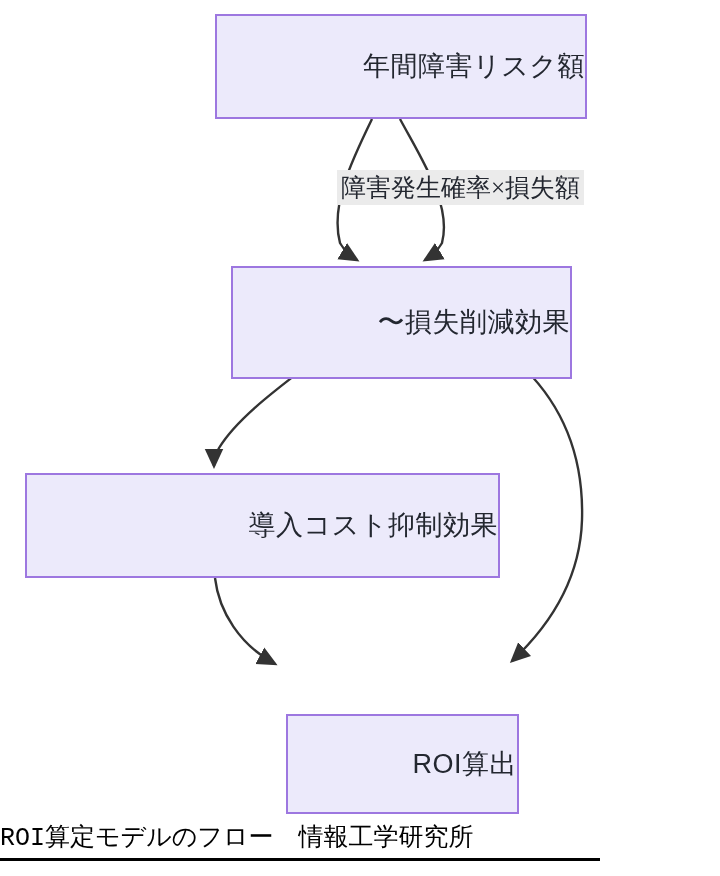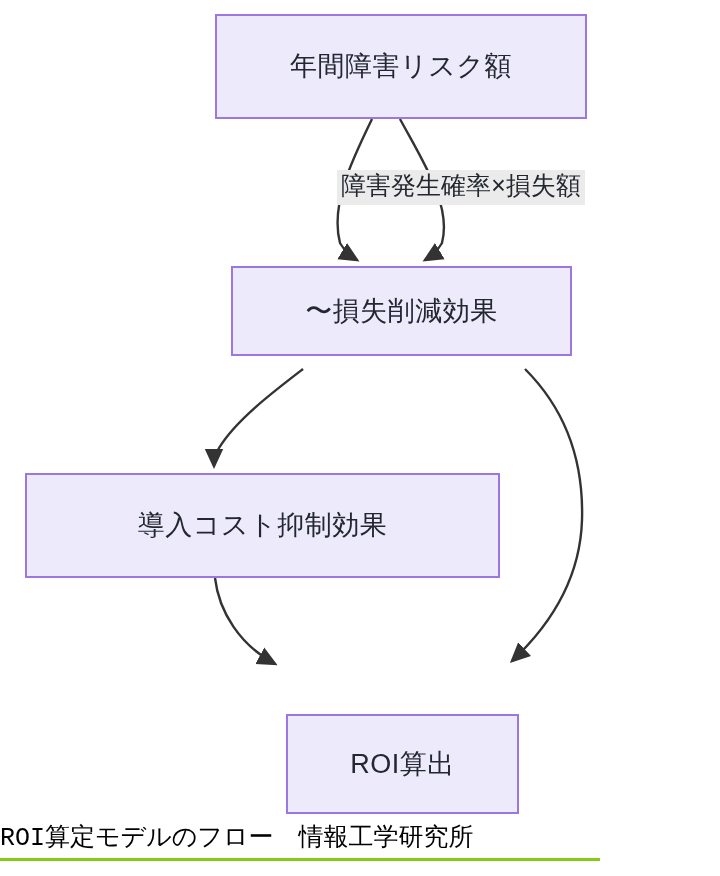--- a/index.html
+++ b/index.html
@@ -32,62 +32,62 @@
     pointer-events: none;
   }
 
   .node {
     position: absolute;
     box-sizing: border-box;
     background: #ECEAFB;
     border: 2px solid #9D77E0;
     display: flex;
     align-items: center;
-    justify-content: center;
+    justify-content: flex-end;
     color: #1f2430;
   }
   .node-label {
     font-family: "Liberation Sans", sans-serif;
     font-size: 27px;
     line-height: 1.2;
     color: #232730;
     letter-spacing: 0.5px;
     white-space: nowrap;
   }
 
   #node-risk   { left: 215px; top: 14px;  width: 372px; height: 105px; }
-  #node-loss   { left: 231px; top: 266px; width: 341px; height: 90px; }
+  #node-loss   { left: 231px; top: 266px; width: 341px; height: 113px; }
   #node-cost   { left: 25px;  top: 473px; width: 475px; height: 105px; }
   #node-roi    { left: 286px; top: 676px; width: 233px; height: 100px; margin-top: 38px; }
 
   .edge-label {
     position: absolute;
     background: #EBEBEB;
     color: #232730;
-    font-family: Liberation Mono, monospace;
+    font-family: Liberation Serif, serif;
     font-size: 25px;
     line-height: 1.25;
     white-space: nowrap;
     padding: 2px 4px;
     box-sizing: border-box;
   }
   #edge-label-prob { left: 337px; top: 170px; }
   #edge-label-net  { left: 473px; top: 501px; }
 
   #caption {
     position: absolute;
     left: 0px;
     top: 822px;
     width: 600px;
     color: #000000;
     font-family: "Liberation Mono", "DejaVu Sans Mono", monospace;
     font-size: 25px;
     line-height: 1.35;
     white-space: nowrap;
-    border-bottom: 3px solid #84cc16;
+    border-bottom: 3px solid #000000;
     padding-bottom: 2px;
   }
 </style>
 </head>
 <body>
 
 <div id="diagram-canvas">
 
   <svg id="edge-layer" viewBox="0 0 720 876" width="720" height="876" xmlns="http://www.w3.org/2000/svg">
     <defs>

